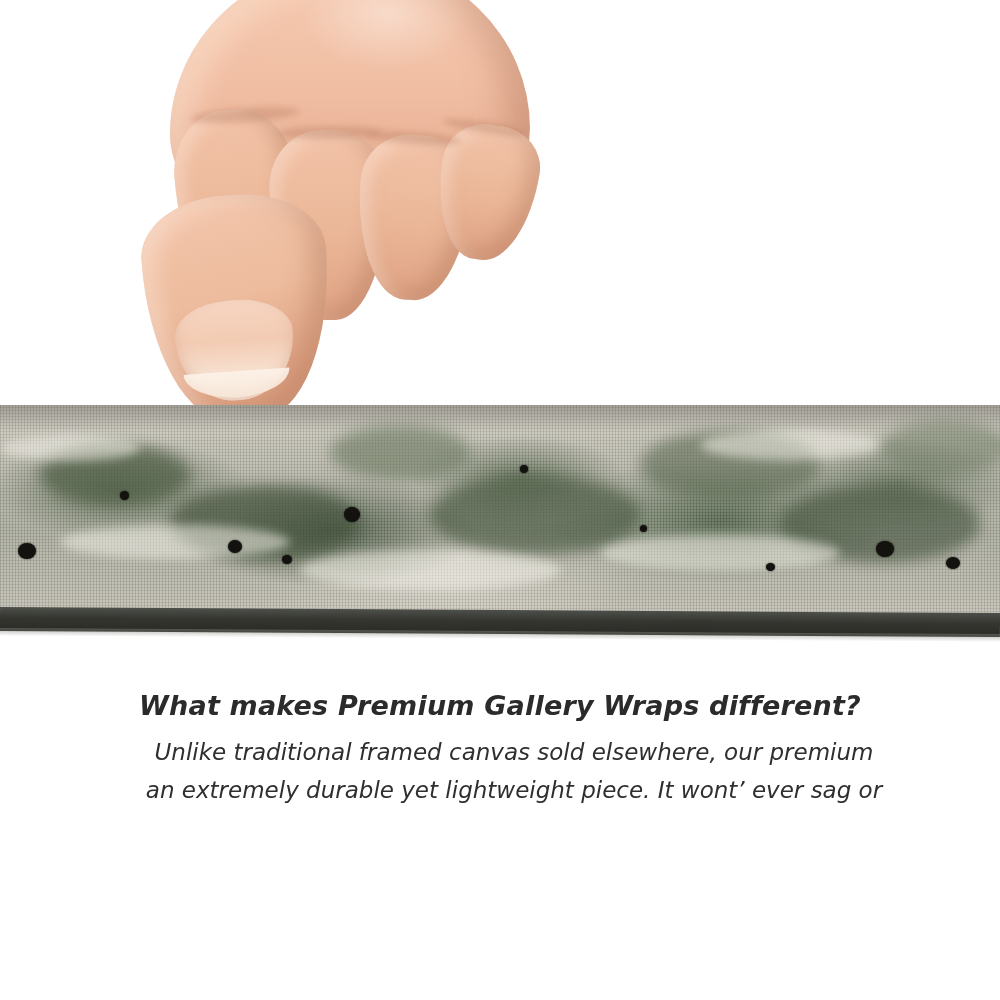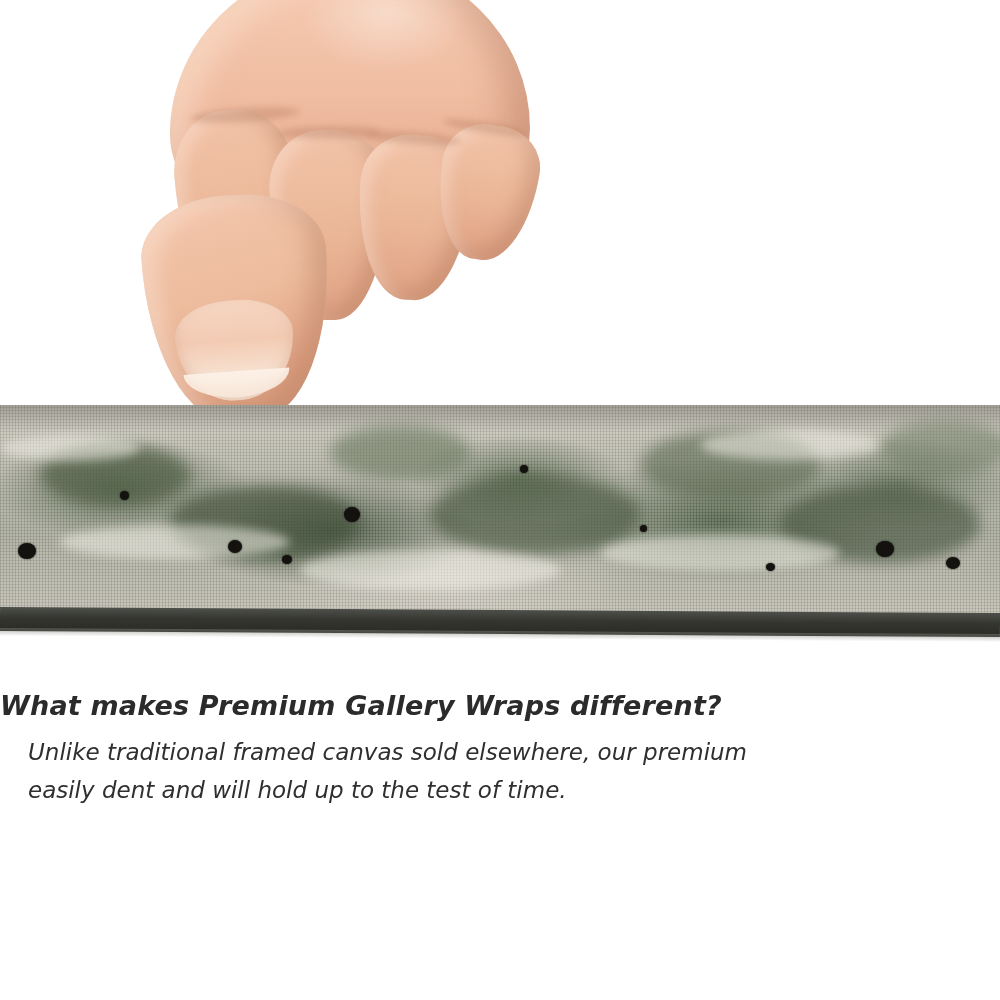--- a/index.html
+++ b/index.html
@@ -170,21 +170,21 @@
     transform: rotate(0.35deg);
     transform-origin: left center;
   }
 
   
   .caption {
     position: absolute;
     left: 0;
     top: 690px;
     width: 1000px;
-    text-align: left;
+    text-align: center;
     font-family: "DejaVu Sans", sans-serif;
     font-style: italic;
     color: #2b2b2b;
   }
   .caption-title {
     font-size: 27px;
     font-weight: 700;
     letter-spacing: 0.2px;
     margin-bottom: 12px;
   }
@@ -250,16 +250,16 @@
       <div class="strip-dot" style="left:640px; top:120px; width:7px;  height:7px;"></div>
     </div>
 
     <div class="canvas-depth"></div>
     <div class="canvas-underline"></div>
   </div>
 
   <div class="caption">
     <div class="caption-title">What makes Premium Gallery Wraps different?</div>
     <div class="caption-line">Unlike traditional framed canvas sold elsewhere, our premium</div>
-    <div class="caption-line">easily dent and will hold up to the test of time.</div>
+    <div class="caption-line">an extremely durable yet lightweight piece. It wont’ ever sag or</div>
   </div>
 
 </div>
 
 </body></html>

